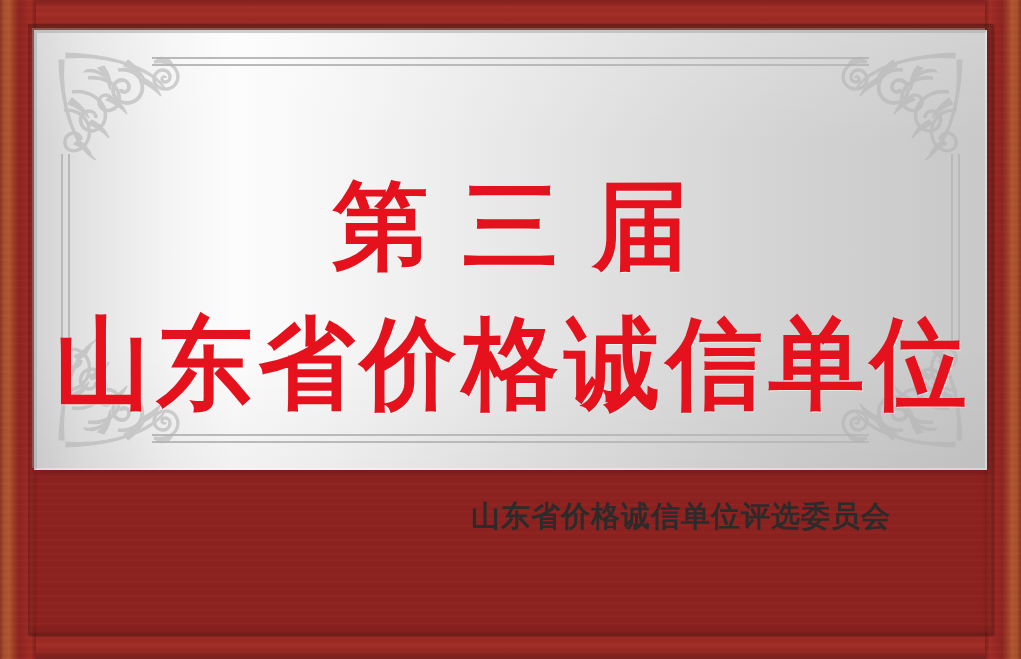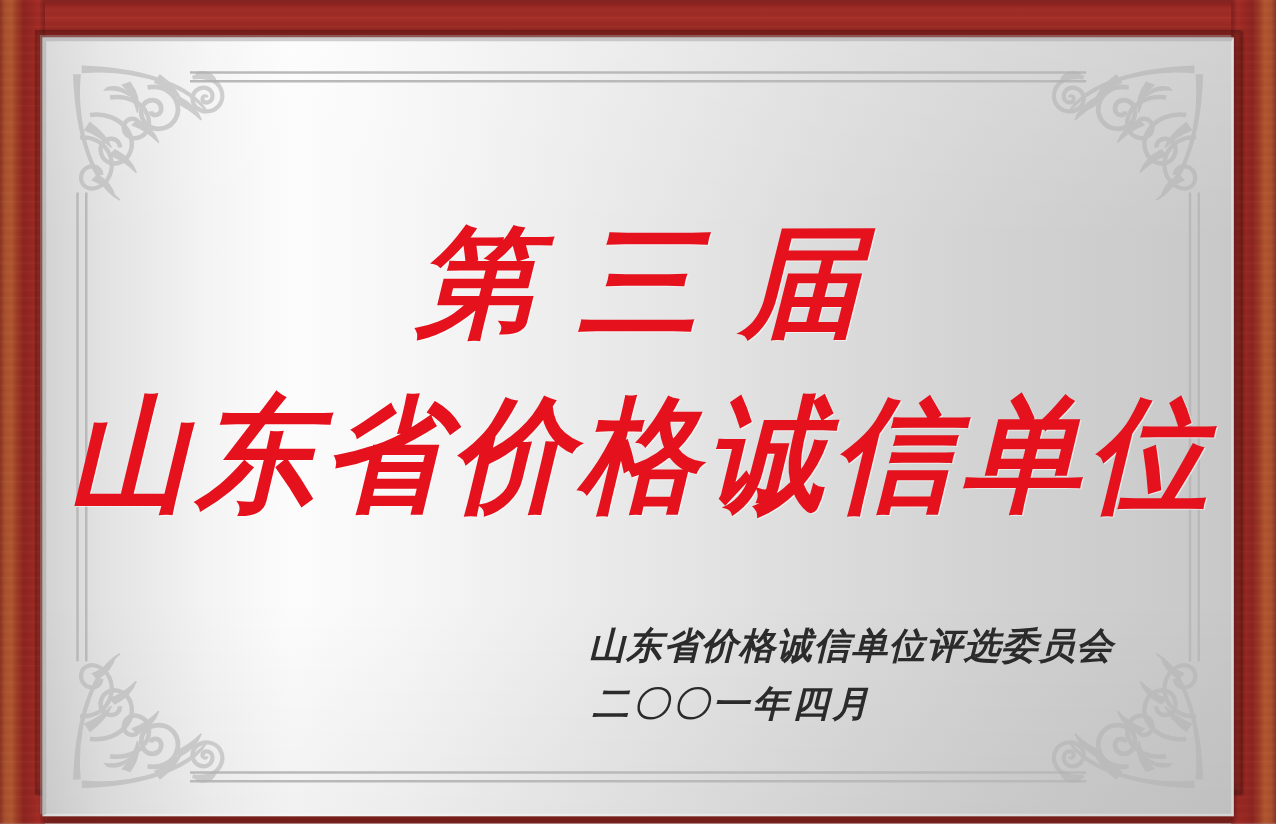--- a/index.html
+++ b/index.html
@@ -79,38 +79,37 @@
                1px 1px 2px rgba(0,0,0,.35);
     pointer-events:none;
   }
 
   
   .plate{
     position:absolute;
     left:34px;
     top:30px;
     width:953px;
-    height:623px;
+    height:440px;
     background:
       linear-gradient(to bottom, rgba(255,255,255,.18) 0%, rgba(255,255,255,0) 26%, rgba(0,0,0,0) 72%, rgba(0,0,0,.045) 100%),
       linear-gradient(to right,
         #d2d2d2 0%,
         #e2e2e2 5%,
         #f4f4f4 14%,
         #fcfcfc 21%,
         #f7f7f7 30%,
         #ededed 43%,
         #e3e3e3 56%,
         #dadada 68%,
         #d2d2d2 80%,
         #cccccc 92%,
         #c8c8c8 100%);
     box-shadow: -2px -2px 0 rgba(150,150,150,.45),
                  3px 3px 6px rgba(0,0,0,.18);
-    font-style: italic;
   }
   .plate-bevel{
     position:absolute;
     left:0;top:0;right:0;bottom:0;
     border-top:3px solid rgba(170,170,170,.55);
     border-left:3px solid rgba(170,170,170,.55);
     border-right:2px solid rgba(255,255,255,.35);
     border-bottom:2px solid rgba(255,255,255,.35);
     pointer-events:none;
   }
@@ -324,18 +323,17 @@
       </svg>
     </div>
 
     <div class="content">
       <div class="title-top">第三届</div>
 
       <div class="title-main">山东省价格诚信单位</div>
 
       <div class="sign-block">
         <div class="sign-org">山东省价格诚信单位评选委员会</div>
-        <div class="sign-date">二〇〇一年四月</div>
       </div>
     </div>
 
   </div>
 </div>
 
 </body></html>

